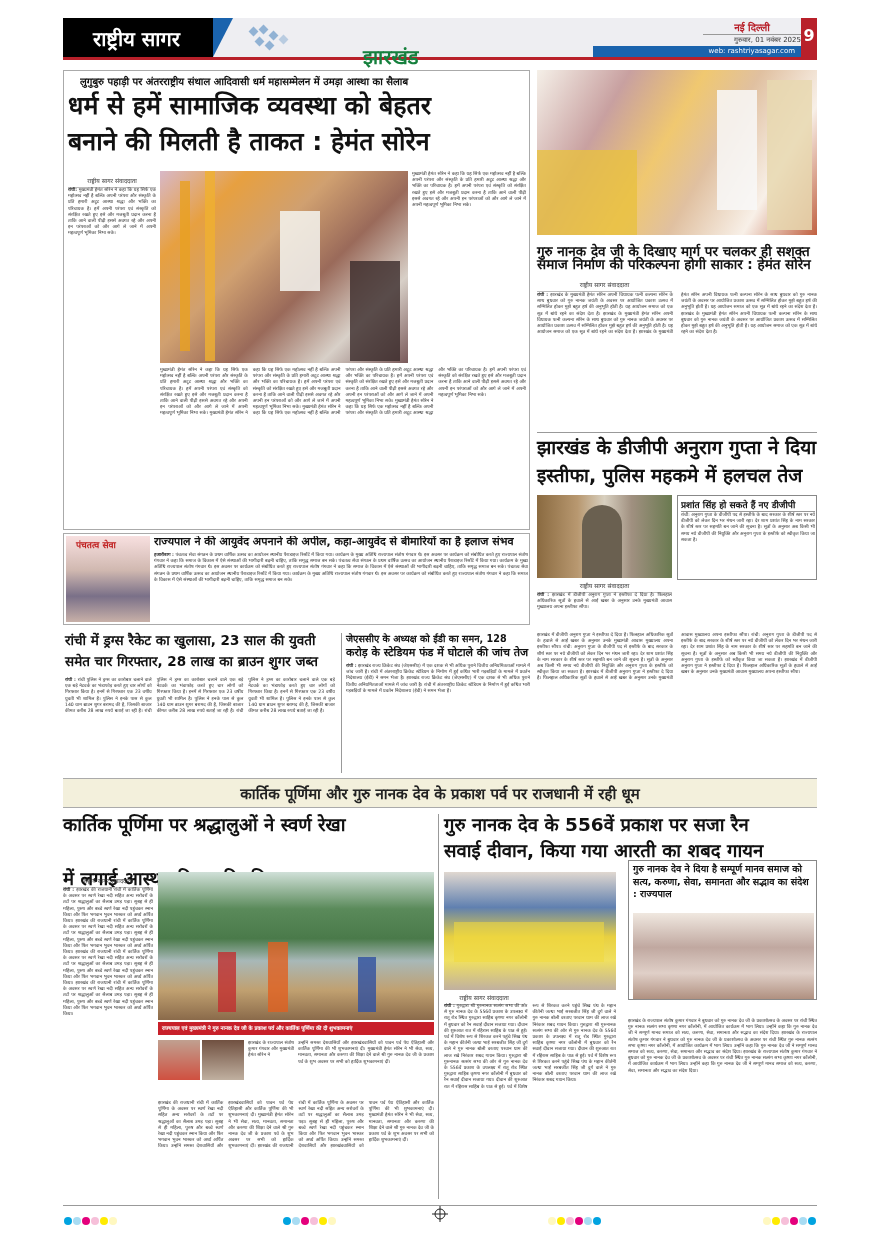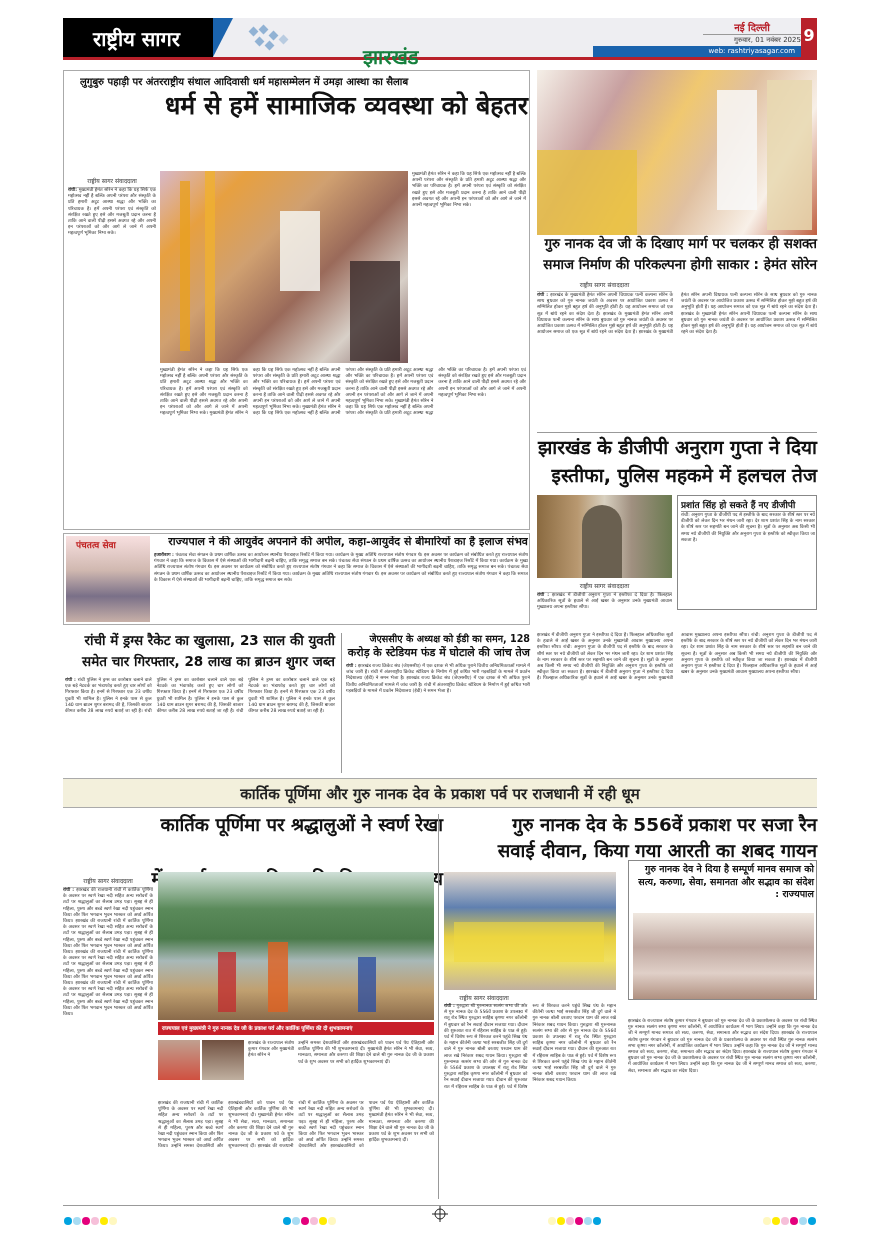--- a/index.html
+++ b/index.html
@@ -11,21 +11,21 @@
   .logo-slant { left: 150px; top: 0; width: 0; height: 0; border-top: 39px solid #1a63ad; border-right: 20px solid transparent; }
   .dots-deco { left: 185px; top: 8px; width: 60px; height: 24px; }
   .dots-deco span { position: absolute; width: 7px; height: 7px; background: #6a98c8; transform: rotate(45deg); opacity: 0.7; }
   .section-title { left: 300px; top: 3px; width: 200px; font-family: "DejaVu Serif", serif; font-weight: bold; font-size: 20px; color: #15803d; margin-top: 22px; }
   .city { left: 640px; top: 2px; width: 98px; text-align: center; font-size: 10px; color: #b8202a; font-weight: bold; border-bottom: 1px solid #999; }
   .date { left: 640px; top: 17px; width: 98px; text-align: right; font-size: 7px; color: #333; }
   .pageno { left: 738px; top: 0; width: 16px; height: 39px; background: #b8202a; color: #fff; font-weight: bold; font-size: 16px; text-align: center; padding-top: 8px; }
   .weburl-bar { left: 530px; top: 28px; width: 208px; height: 11px; background: #1a63ad; color: #fff; font-size: 7px; text-align: right; padding-right: 6px; line-height: 11px; }
   
   .kicker { font-family: "DejaVu Sans", sans-serif; font-weight: bold; color: #111; }
-  .headline { font-family: "DejaVu Sans", sans-serif; font-weight: bold; color: #111; line-height: 1.18; text-align: right; }
+  .headline { font-family: "DejaVu Sans", sans-serif; font-weight: bold; color: #111; line-height: 1.18; }
   .byline { font-size: 6px; text-align: center; color: #333; border-bottom: 1px solid #bbb; padding-bottom: 2px; }
   .body-text { font-size: 4.6px; line-height: 6.2px; color: #333; text-align: justify; overflow: hidden; }
   .rule { background: #999; }
   .photo { overflow: hidden; }
   .box-border { border: 1px solid #888; }
   .dots-row span { display: inline-block; width: 8px; height: 8px; border-radius: 50%; margin-right: 1px; }
 </style>
 </head>
 <body>
 
@@ -43,20 +43,21 @@
   <div class="abs section-title">झारखंड</div>
   <div class="abs city">नई दिल्ली</div>
   <div class="abs date">गुरुवार, 01 नवंबर 2025</div>
   <div class="abs weburl-bar">web: rashtriyasagar.com</div>
   <div class="abs pageno">9</div>
 </div>
 
 <div class="abs" style="left:63px;top:70px;width:467px;height:460px;border:1px solid #aaa;">
   <div class="abs kicker" style="left:16px;top:3px;width:460px;font-size:10px;white-space:nowrap;overflow:hidden;">लुगुबुरु पहाड़ी पर अंतरराष्ट्रीय संथाल आदिवासी धर्म महासम्मेलन में उमड़ा आस्था का सैलाब</div>
   <div class="abs headline" style="left:4px;top:20px;width:460px;font-size:25px;white-space:nowrap;">धर्म से हमें सामाजिक व्यवस्था को बेहतर</div>
+  <div class="abs headline" style="left:4px;top:56px;width:460px;font-size:25px;white-space:nowrap;">बनाने की मिलती है ताकत : हेमंत सोरेन</div>
   <div class="abs byline" style="left:4px;top:106px;width:88px;">राष्ट्रीय सागर संवाददाता</div>
   <div class="abs body-text" style="left:4px;top:116px;width:88px;height:340px;">
     <b>रांची:</b>
     <span>मुख्यमंत्री हेमंत सोरेन ने कहा कि यह सिर्फ एक महोत्सव नहीं है बल्कि अपनी परंपरा और संस्कृति के प्रति हमारी अटूट आस्था श्रद्धा और भक्ति का परिचायक है। हमें अपनी परंपरा एवं संस्कृति को संरक्षित रखते हुए इसे और मजबूती प्रदान करना है ताकि आने वाली पीढ़ी इससे अवगत रहे और अपनी इन परंपराओं को और आगे ले जाने में अपनी महत्वपूर्ण भूमिका निभा सके।</span>
   </div>
   <div class="abs photo" style="left:96px;top:100px;width:248px;height:192px;background:linear-gradient(135deg,#d8b8c8 0%,#e7a040 20%,#d0a070 40%,#9a6a5a 60%,#d8d0c8 80%,#7a5a5a 100%);">
     <div class="abs" style="left:20px;top:10px;width:10px;height:170px;background:#e8a020;opacity:.8"></div>
     <div class="abs" style="left:45px;top:0;width:10px;height:190px;background:#f0b030;opacity:.8"></div>
     <div class="abs" style="left:120px;top:40px;width:40px;height:80px;background:#f5f5f0;opacity:.85"></div>
     <div class="abs" style="left:190px;top:90px;width:50px;height:100px;background:#3a2a2a;opacity:.8"></div>
@@ -67,34 +68,34 @@
   <div class="abs body-text" style="left:96px;top:296px;width:366px;height:160px;column-count:4;column-gap:5px;">
     <span>मुख्यमंत्री हेमंत सोरेन ने कहा कि यह सिर्फ एक महोत्सव नहीं है बल्कि अपनी परंपरा और संस्कृति के प्रति हमारी अटूट आस्था श्रद्धा और भक्ति का परिचायक है। हमें अपनी परंपरा एवं संस्कृति को संरक्षित रखते हुए इसे और मजबूती प्रदान करना है ताकि आने वाली पीढ़ी इससे अवगत रहे और अपनी इन परंपराओं को और आगे ले जाने में अपनी महत्वपूर्ण भूमिका निभा सके।</span> <span>मुख्यमंत्री हेमंत सोरेन ने कहा कि यह सिर्फ एक महोत्सव नहीं है बल्कि अपनी परंपरा और संस्कृति के प्रति हमारी अटूट आस्था श्रद्धा और भक्ति का परिचायक है। हमें अपनी परंपरा एवं संस्कृति को संरक्षित रखते हुए इसे और मजबूती प्रदान करना है ताकि आने वाली पीढ़ी इससे अवगत रहे और अपनी इन परंपराओं को और आगे ले जाने में अपनी महत्वपूर्ण भूमिका निभा सके।</span> <span>मुख्यमंत्री हेमंत सोरेन ने कहा कि यह सिर्फ एक महोत्सव नहीं है बल्कि अपनी परंपरा और संस्कृति के प्रति हमारी अटूट आस्था श्रद्धा और भक्ति का परिचायक है। हमें अपनी परंपरा एवं संस्कृति को संरक्षित रखते हुए इसे और मजबूती प्रदान करना है ताकि आने वाली पीढ़ी इससे अवगत रहे और अपनी इन परंपराओं को और आगे ले जाने में अपनी महत्वपूर्ण भूमिका निभा सके।</span> <span>मुख्यमंत्री हेमंत सोरेन ने कहा कि यह सिर्फ एक महोत्सव नहीं है बल्कि अपनी परंपरा और संस्कृति के प्रति हमारी अटूट आस्था श्रद्धा और भक्ति का परिचायक है। हमें अपनी परंपरा एवं संस्कृति को संरक्षित रखते हुए इसे और मजबूती प्रदान करना है ताकि आने वाली पीढ़ी इससे अवगत रहे और अपनी इन परंपराओं को और आगे ले जाने में अपनी महत्वपूर्ण भूमिका निभा सके।</span>
   </div>
 </div>
 
 <div class="abs photo" style="left:537px;top:70px;width:280px;height:165px;background:linear-gradient(120deg,#f5f0e8 0%,#c8a0a0 25%,#f0c870 45%,#e0c0a0 60%,#f8f0e8 80%,#c06040 100%);">
   <div class="abs" style="left:0;top:80px;width:100px;height:85px;background:#e8c040;opacity:.8"></div>
   <div class="abs" style="left:180px;top:20px;width:40px;height:120px;background:#f8f8f8;opacity:.85"></div>
   <div class="abs" style="left:230px;top:10px;width:45px;height:150px;background:#e8d8b0;opacity:.85"></div>
 </div>
-<div class="abs headline" style="left:537px;top:236px;width:280px;font-size:13.5px;white-space:nowrap;">गुरु नानक देव जी के दिखाए मार्ग पर चलकर ही सशक्त</div>
+<div class="abs headline" style="left:537px;top:244px;width:280px;font-size:13.5px;white-space:nowrap;">गुरु नानक देव जी के दिखाए मार्ग पर चलकर ही सशक्त</div>
 <div class="abs headline" style="left:537px;top:257px;width:280px;font-size:13.5px;white-space:nowrap;">समाज निर्माण की परिकल्पना होगी साकार : हेमंत सोरेन</div>
 <div class="abs byline" style="left:537px;top:281px;width:135px;">राष्ट्रीय सागर संवाददाता</div>
 <div class="abs body-text" style="left:537px;top:292px;width:280px;height:130px;column-count:2;column-gap:8px;">
   <b>रांची :</b> <span>झारखंड के मुख्यमंत्री हेमंत सोरेन अपनी विधायक पत्नी कल्पना सोरेन के साथ बुधवार को गुरु नानक जयंती के अवसर पर आयोजित प्रकाश उत्सव में सम्मिलित होकर मुझे बहुत हर्ष की अनुभूति होती है। यह आयोजन समाज को एक सूत्र में बांधे रहने का संदेश देता है।</span> <span>झारखंड के मुख्यमंत्री हेमंत सोरेन अपनी विधायक पत्नी कल्पना सोरेन के साथ बुधवार को गुरु नानक जयंती के अवसर पर आयोजित प्रकाश उत्सव में सम्मिलित होकर मुझे बहुत हर्ष की अनुभूति होती है। यह आयोजन समाज को एक सूत्र में बांधे रहने का संदेश देता है।</span> <span>झारखंड के मुख्यमंत्री हेमंत सोरेन अपनी विधायक पत्नी कल्पना सोरेन के साथ बुधवार को गुरु नानक जयंती के अवसर पर आयोजित प्रकाश उत्सव में सम्मिलित होकर मुझे बहुत हर्ष की अनुभूति होती है। यह आयोजन समाज को एक सूत्र में बांधे रहने का संदेश देता है।</span> <span>झारखंड के मुख्यमंत्री हेमंत सोरेन अपनी विधायक पत्नी कल्पना सोरेन के साथ बुधवार को गुरु नानक जयंती के अवसर पर आयोजित प्रकाश उत्सव में सम्मिलित होकर मुझे बहुत हर्ष की अनुभूति होती है। यह आयोजन समाज को एक सूत्र में बांधे रहने का संदेश देता है।</span>
 </div>
 <div class="abs rule" style="left:537px;top:432px;width:280px;height:1px;"></div>
 
 <div class="abs headline" style="left:537px;top:436px;width:280px;font-size:19px;white-space:nowrap;">झारखंड के डीजीपी अनुराग गुप्ता ने दिया</div>
 <div class="abs headline" style="left:537px;top:464px;width:280px;font-size:19px;white-space:nowrap;">इस्तीफा, पुलिस महकमे में हलचल तेज</div>
 <div class="abs photo" style="left:537px;top:495px;width:135px;height:83px;background:linear-gradient(90deg,#8a6a40 0%,#b89870 30%,#d8d0c0 50%,#a09080 70%,#6a7a50 100%);">
   <div class="abs" style="left:45px;top:10px;width:40px;height:73px;background:#6a6050;border-radius:20px 20px 0 0"></div>
 </div>
-<div class="abs box-border" style="left:677px;top:495px;width:140px;height:115px;">
+<div class="abs box-border" style="left:677px;top:495px;width:140px;height:85px;">
   <div class="abs kicker" style="left:3px;top:2px;width:134px;font-size:9px;white-space:nowrap;overflow:hidden;border-bottom:1px solid #999;">प्रशांत सिंह हो सकते हैं नए डीजीपी</div>
   <div class="abs body-text" style="left:3px;top:16px;width:134px;height:96px;">रांची: अनुराग गुप्ता के डीजीपी पद से इस्तीफे के बाद सरकार के शीर्ष स्तर पर नये डीजीपी को लेकर दिन भर मंथन जारी रहा। देर शाम प्रशांत सिंह के नाम सरकार के शीर्ष स्तर पर सहमति बन जाने की सूचना है। सूत्रों के अनुसार अब किसी भी समय नये डीजीपी की नियुक्ति और अनुराग गुप्ता के इस्तीफे को स्वीकृत किया जा सकता है।</div>
 </div>
 <div class="abs byline" style="left:537px;top:582px;width:135px;">राष्ट्रीय सागर संवाददाता</div>
 <div class="abs body-text" style="left:537px;top:592px;width:135px;height:38px;">
   <b>रांची :</b> <span>झारखंड में डीजीपी अनुराग गुप्ता ने इस्तीफा दे दिया है। फिलहाल अधिकारिक सूत्रों के हवाले से आई खबर के अनुसार उनके मुख्यमंत्री आवास मुख्यालय अपना इस्तीफा सौंपा।</span>
 </div>
 <div class="abs body-text" style="left:537px;top:632px;width:280px;height:140px;column-count:2;column-gap:8px;">
   <span>झारखंड में डीजीपी अनुराग गुप्ता ने इस्तीफा दे दिया है। फिलहाल अधिकारिक सूत्रों के हवाले से आई खबर के अनुसार उनके मुख्यमंत्री आवास मुख्यालय अपना इस्तीफा सौंपा।</span> <span>रांची: अनुराग गुप्ता के डीजीपी पद से इस्तीफे के बाद सरकार के शीर्ष स्तर पर नये डीजीपी को लेकर दिन भर मंथन जारी रहा। देर शाम प्रशांत सिंह के नाम सरकार के शीर्ष स्तर पर सहमति बन जाने की सूचना है। सूत्रों के अनुसार अब किसी भी समय नये डीजीपी की नियुक्ति और अनुराग गुप्ता के इस्तीफे को स्वीकृत किया जा सकता है।</span> <span>झारखंड में डीजीपी अनुराग गुप्ता ने इस्तीफा दे दिया है। फिलहाल अधिकारिक सूत्रों के हवाले से आई खबर के अनुसार उनके मुख्यमंत्री आवास मुख्यालय अपना इस्तीफा सौंपा।</span> <span>रांची: अनुराग गुप्ता के डीजीपी पद से इस्तीफे के बाद सरकार के शीर्ष स्तर पर नये डीजीपी को लेकर दिन भर मंथन जारी रहा। देर शाम प्रशांत सिंह के नाम सरकार के शीर्ष स्तर पर सहमति बन जाने की सूचना है। सूत्रों के अनुसार अब किसी भी समय नये डीजीपी की नियुक्ति और अनुराग गुप्ता के इस्तीफे को स्वीकृत किया जा सकता है।</span> <span>झारखंड में डीजीपी अनुराग गुप्ता ने इस्तीफा दे दिया है। फिलहाल अधिकारिक सूत्रों के हवाले से आई खबर के अनुसार उनके मुख्यमंत्री आवास मुख्यालय अपना इस्तीफा सौंपा।</span>
 </div>

